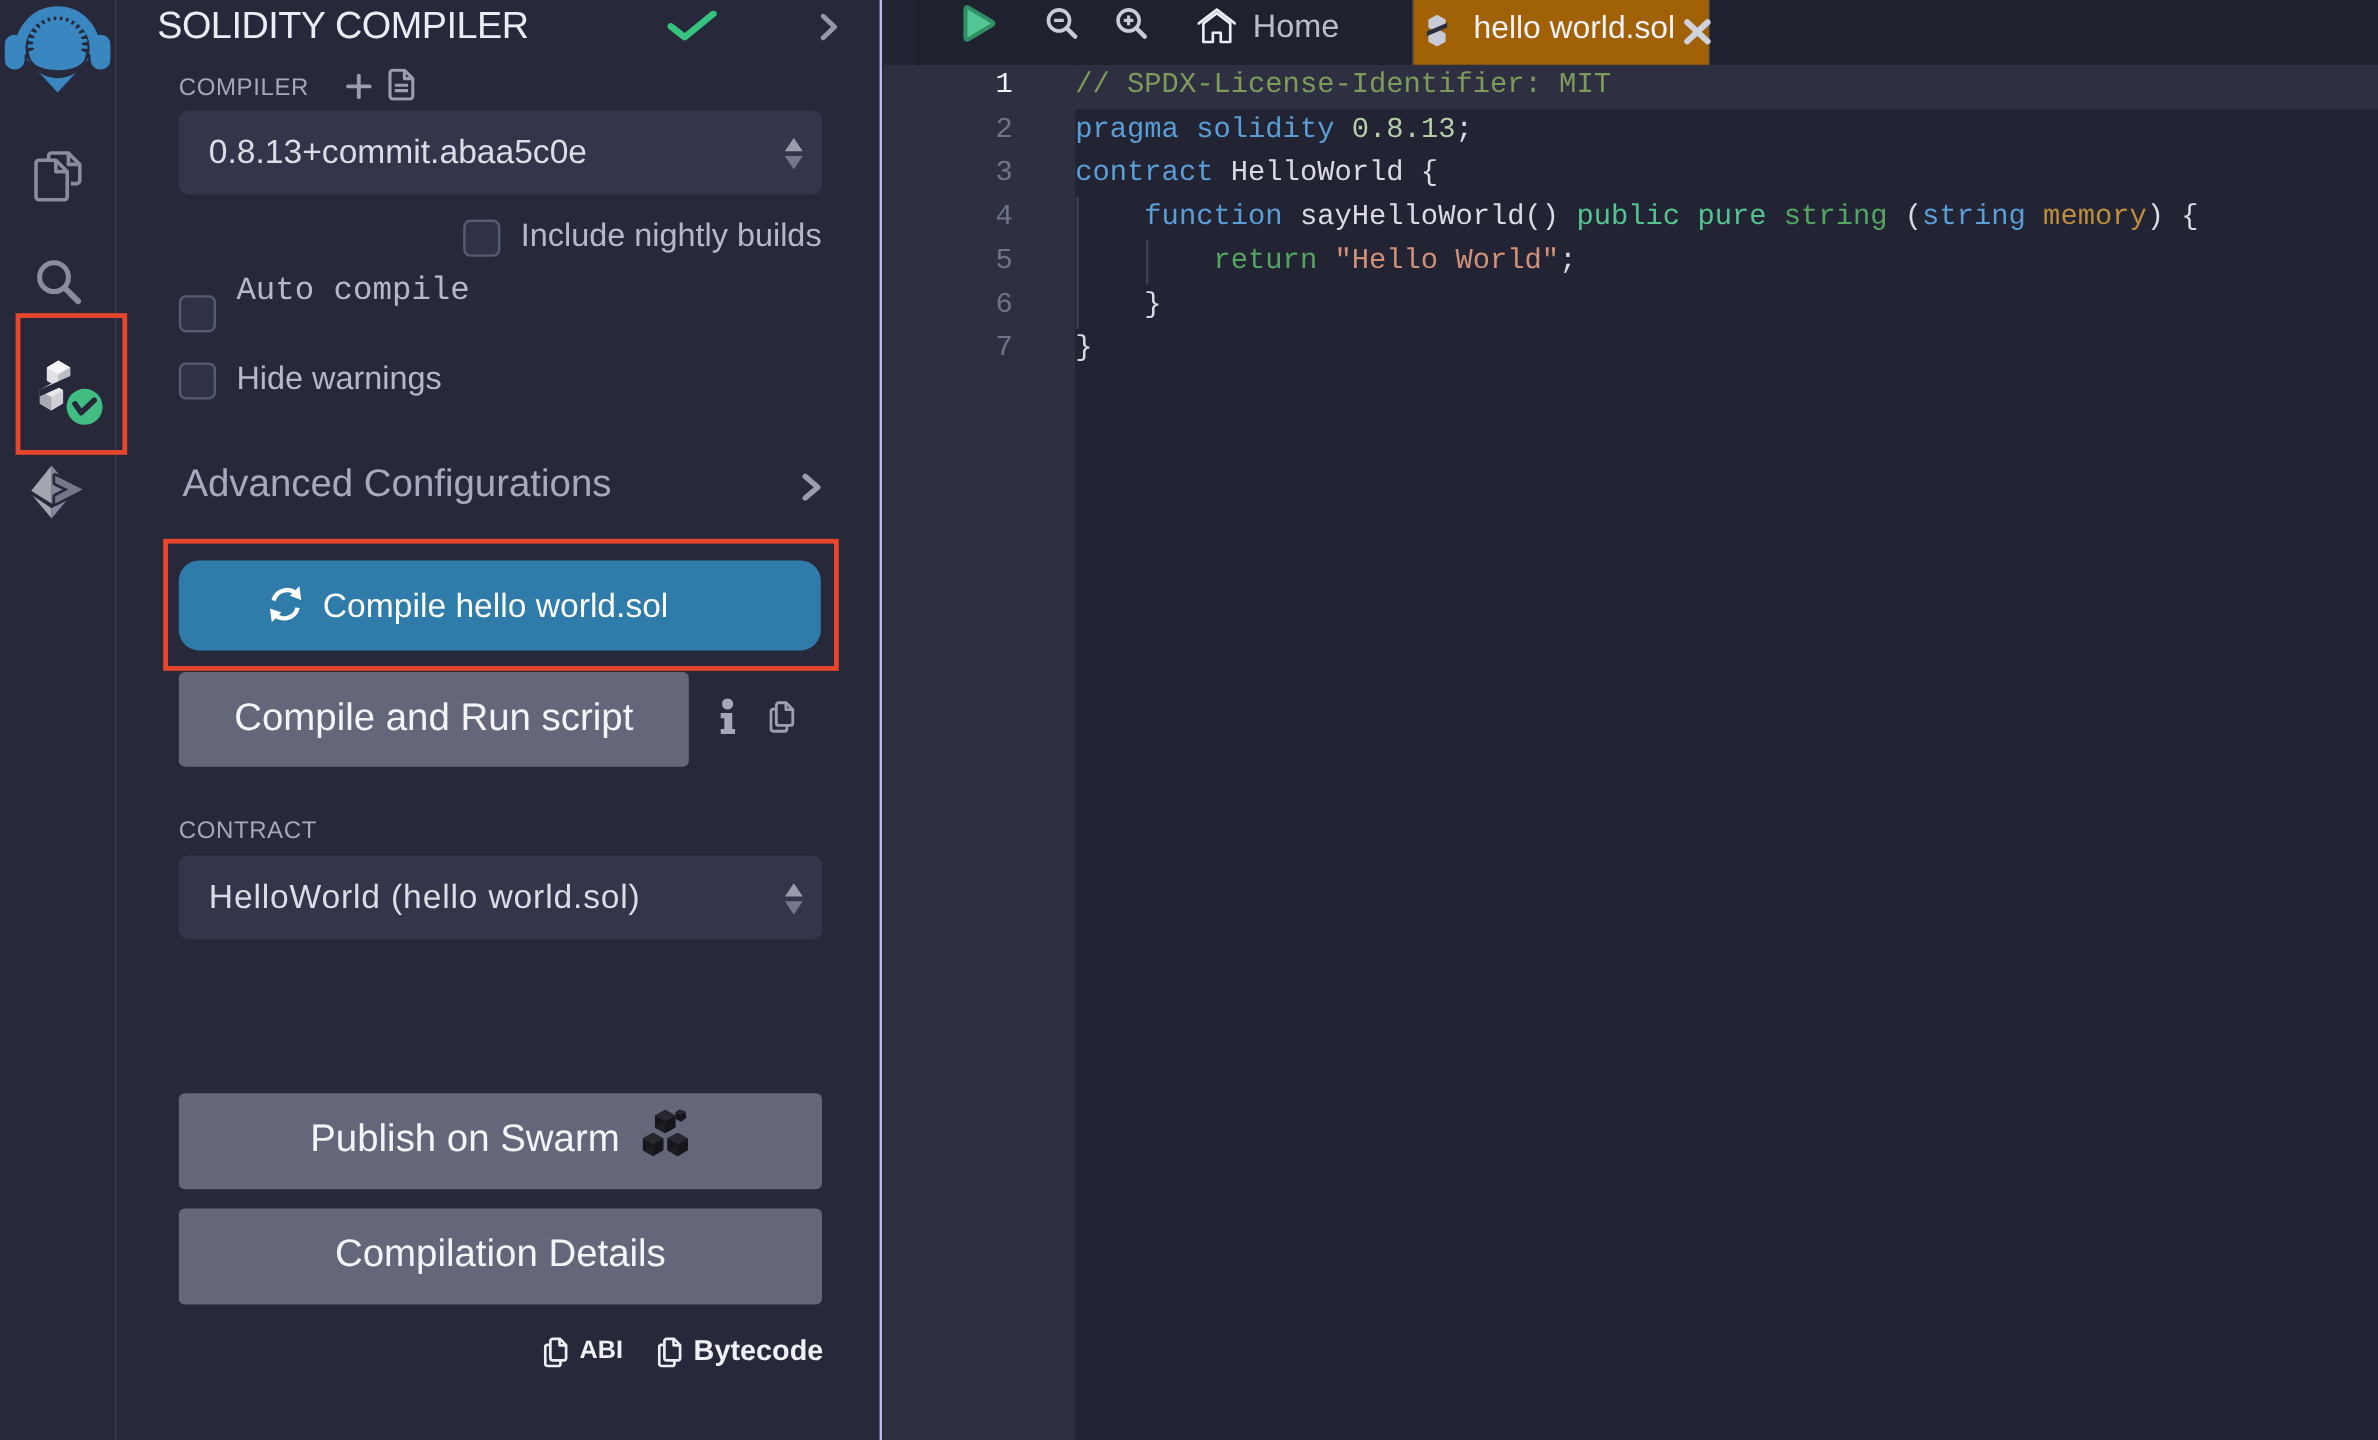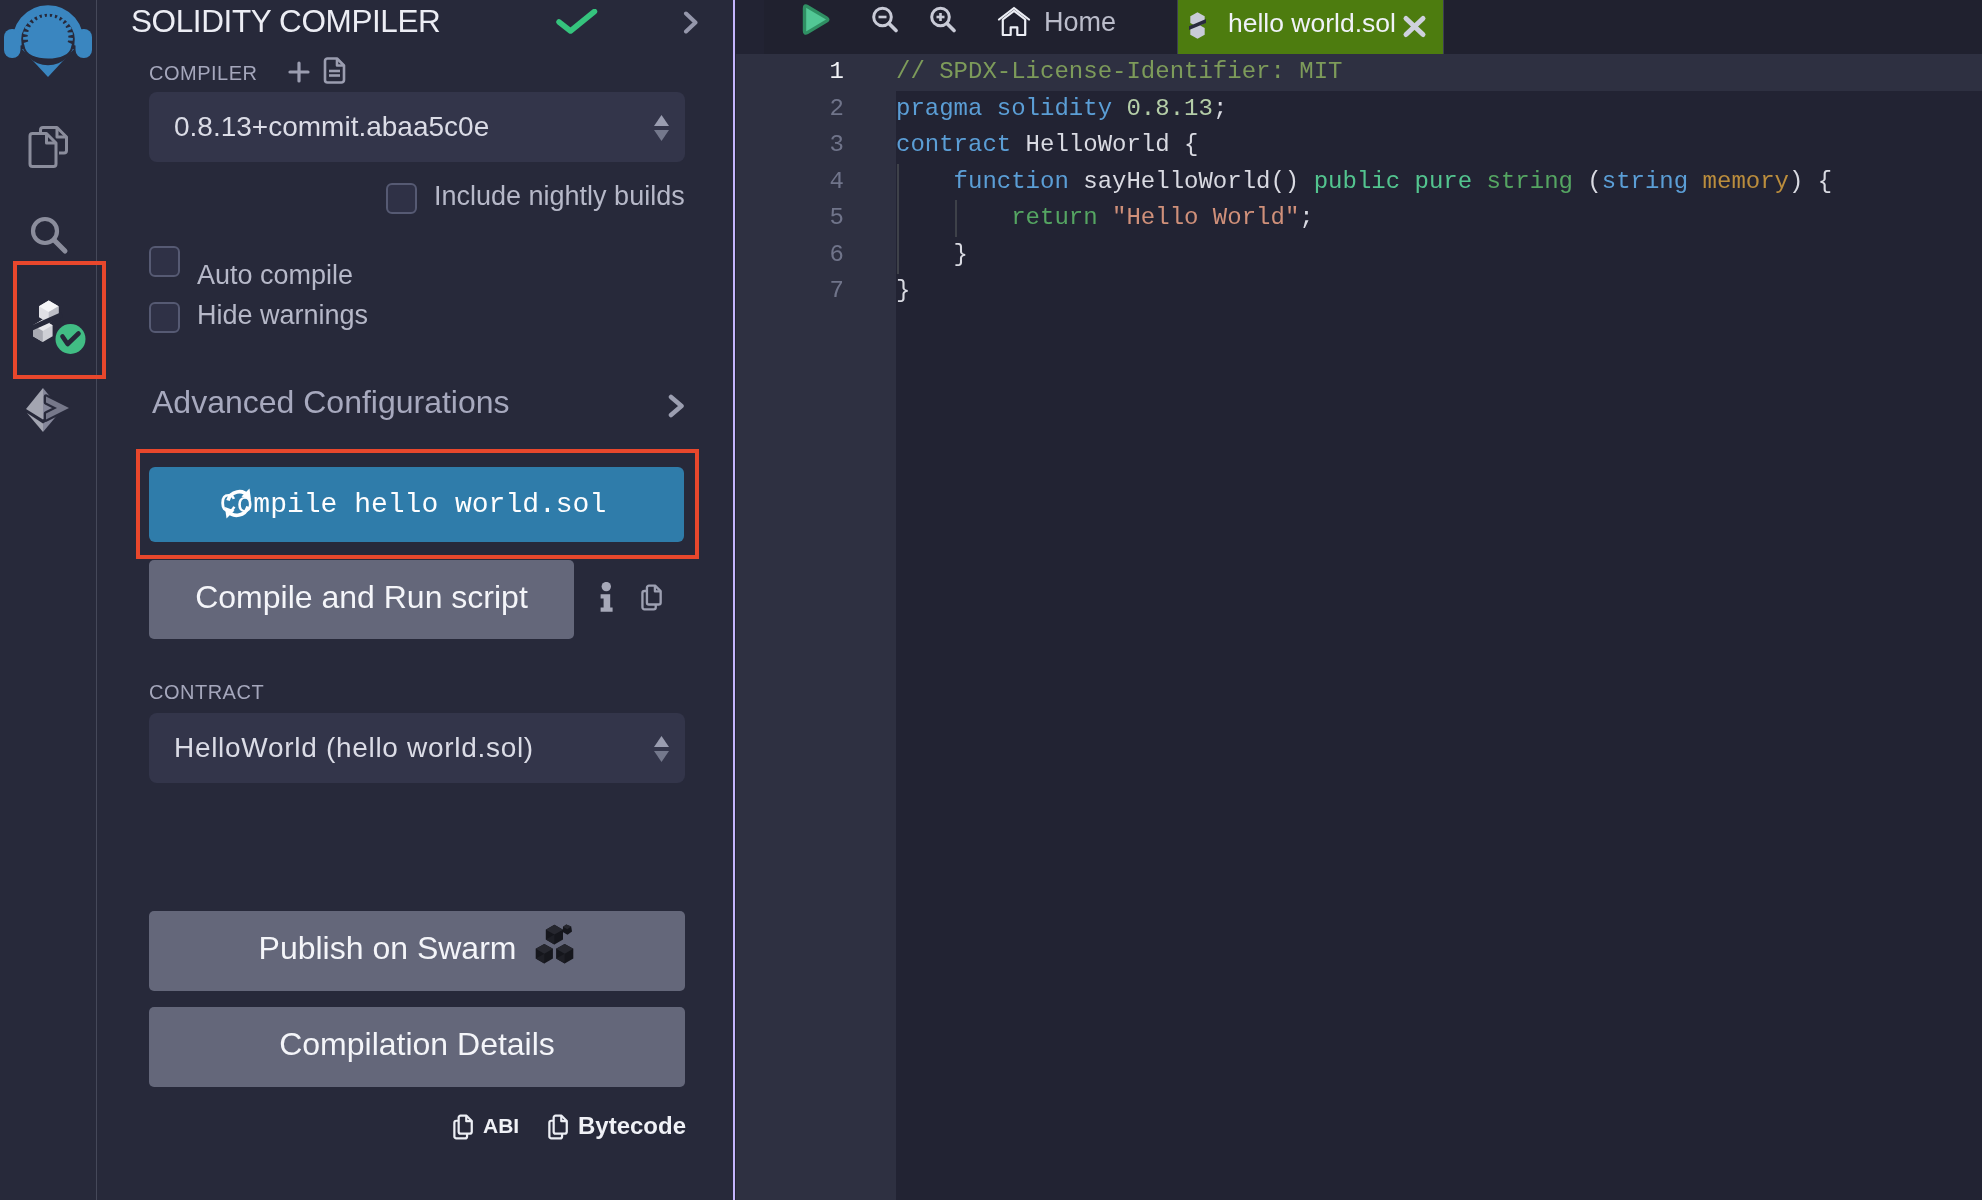--- a/index.html
+++ b/index.html
@@ -12,21 +12,21 @@
   #panel { position:absolute; left:97px; top:0; width:638px; height:1200px; background:#27293a; border-right:2px solid #c4b5fd; }
   .sel { background:#33354a; border-radius:8px; color:#dbdce6; font-size:28px;padding-left:36px; }
   .sel .txt { position:absolute; left:25px; top:0; bottom:0; display:flex; align-items:center; }
   .cb { position:absolute; width:31px; height:31px; border:2px solid #565a73; border-radius:6px; background:#2f3146; }
   .cblab { position:absolute; font-size:27px; line-height:31px; color:#b6b8c8; }
   .btn { position:absolute; border-radius:5px; display:flex; align-items:center; justify-content:center; color:#f4f5f9; padding-bottom:5px; }
   .gbtn { background:#64677a; }
   
   #editor { position:absolute; left:736px; top:0; width:1246px; height:1200px; background:#222333; }
   #topbar { position:absolute; left:0; top:0; width:1246px; height:54px; background:#20212f;margin-left:28px; }
-  #tab { position:absolute; left:413px; top:0; width:267px; height:54px; background:#4d7c0f; border-left:1px solid #3c3f52; border-right:1px solid #3c3f52; }
+  #tab { position:absolute; left:413px; top:0; width:248px; height:54px; background:#a16207; border-left:1px solid #3c3f52; border-right:1px solid #3c3f52; }
   #gutter { position:absolute; left:0; top:54px; width:160px; height:1146px; background:#2e3041; }
   #curline { position:absolute; left:160px; top:54px; width:1086px; height:37px; background:#2e3041; }
   #lnums { position:absolute; left:0; top:54px; width:108px; text-align:right; font-family:"Liberation Mono", monospace; font-size:24px; line-height:36.5px; color:#70748a; }
   #code { position:absolute; left:160px; top:54px; font-family:"Liberation Mono", monospace; font-size:24px; line-height:36.5px; white-space:pre; color:#d9dae2; }
   .tk-c { color:#7d9b5a; }
   .tk-b { color:#5b9ed6; }
   .tk-n { color:#b5cea8; }
   .tk-m { color:#53c48f; }
   .tk-g { color:#55a562; }
   .tk-o { color:#bb8d3d; }
@@ -103,32 +103,32 @@
     <div class="abs updown" style="right:16px; top:23px;"><svg width="15" height="26" viewBox="0 0 15 26">
           <polygon points="7.5,0 15,11 0,11" fill="#9a9db0"></polygon>
           <polygon points="0,15 15,15 7.5,26" fill="#74788c"></polygon>
         </svg></div>
   </div>
 
   <div class="cb" style="left:289px; top:183px;"></div>
   <div class="cblab" style="left:337px; top:181px;">Include nightly builds</div>
 
   <div class="cb" style="left:52px; top:246px;"></div>
-  <div class="cblab" style="left:100px; top:260px;">Auto compile</div>
+  <div class="cblab" style="left:100px; top:228px;font-family:Liberation Mono, monospace;">Auto compile</div>
 
   <div class="cb" style="left:52px; top:302px;"></div>
   <div class="cblab" style="left:100px; top:300px;">Hide warnings</div>
 
   <div class="abs" style="left:55px; top:385px; font-size:32px; line-height:34px; color:#a7a9be;">Advanced Configurations</div>
   <div class="abs" id="advchev" style="left:570px; top:394px;"><svg width="19" height="24" viewBox="0 0 19 24" fill="none">
         <polyline points="4,3 14.5,12 4,21" stroke="#9b9eb0" stroke-width="4.5" stroke-linecap="round" stroke-linejoin="round"></polyline>
       </svg></div>
 
   <div class="abs" style="left:39px; top:449px; width:563px; height:110px; border:4px solid #e8472c;"></div>
-  <div class="abs" style="left:52px; top:467px; width:535px; height:75px; background:#2f7caa; border-radius:6px;font-family:Liberation Mono, monospace;">
+  <div class="abs" style="left:52px; top:467px; width:535px; height:75px; background:#2f7caa; border-radius:17px;">
     <div class="abs" style="left:0; right:0; top:0; bottom:0; display:flex; align-items:center; justify-content:center; font-size:28px; color:#fdfdfe; padding-right:7px;">Compile hello world.sol</div>
     <span class="abs" style="left:72px; top:20px;"><svg width="34" height="33" viewBox="0 0 34 33" fill="none">
           <path d="M7 13.5 A11.5 11.5 0 0 1 27.5 9.5" stroke="#fff" stroke-width="3.6"></path>
           <polygon points="28.5,1.5 30,13 20.5,9.5" fill="#fff"></polygon>
           <path d="M27 19.5 A11.5 11.5 0 0 1 6.5 23.5" stroke="#fff" stroke-width="3.6"></path>
           <polygon points="5.5,31.5 4,20 13.5,23.5" fill="#fff"></polygon>
         </svg></span>
   </div>
 
   <div class="btn gbtn" style="left:52px; top:560px; width:425px; height:79px; font-size:32px;">Compile and Run script</div>

